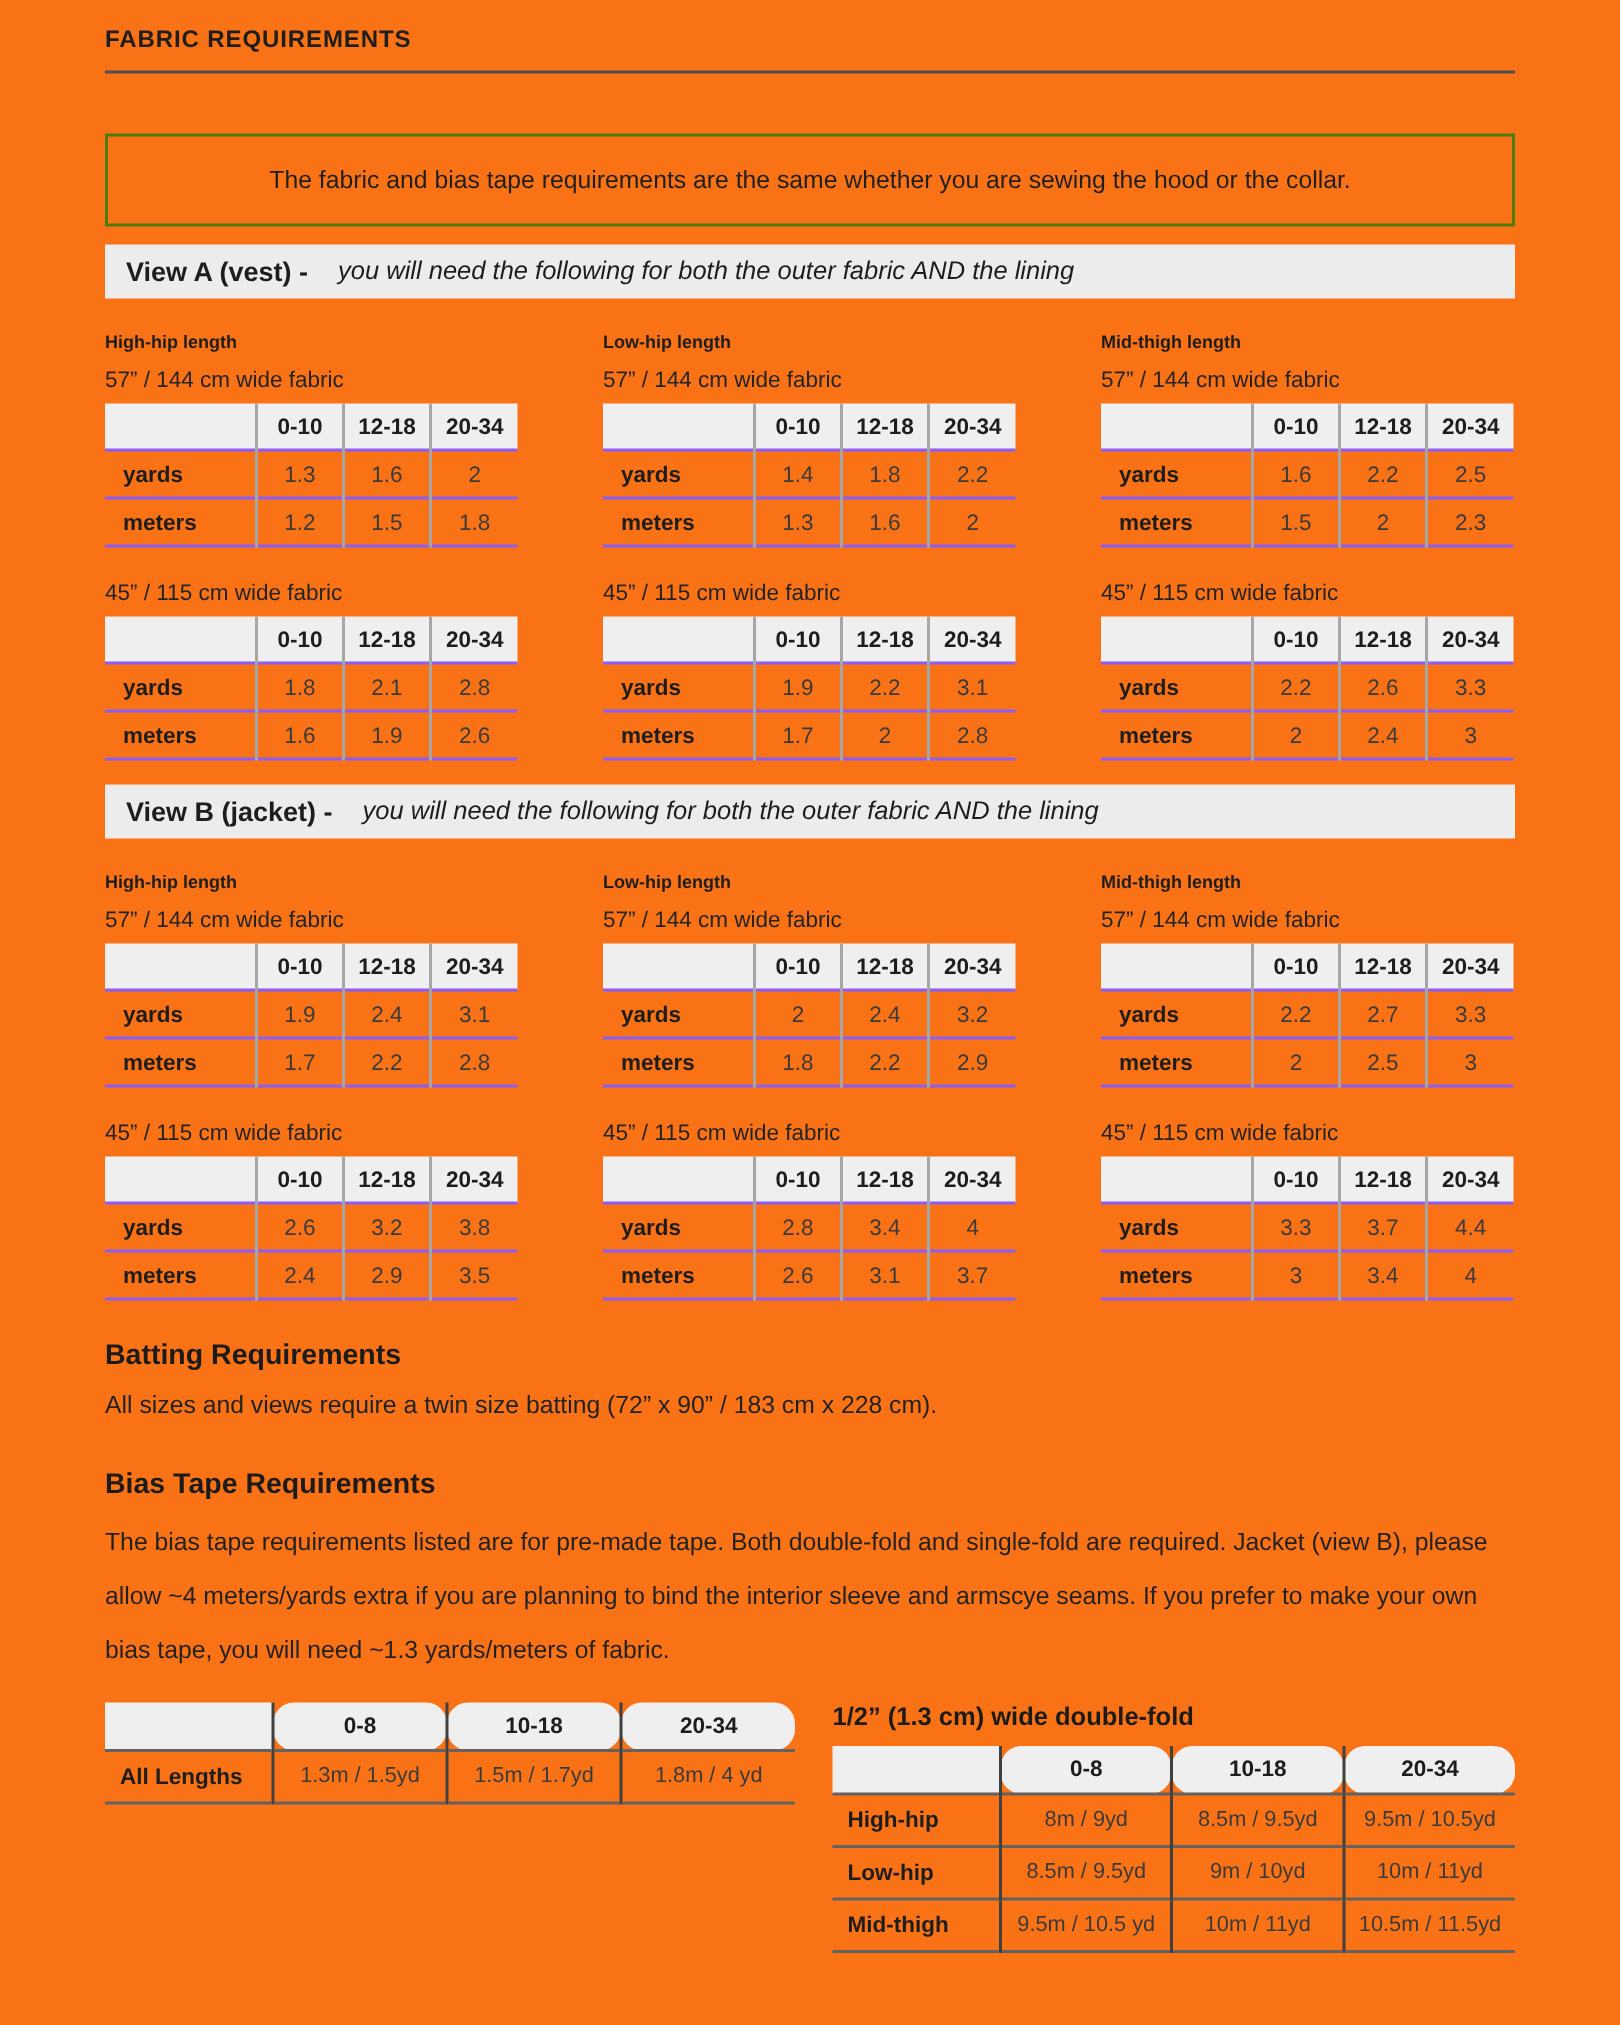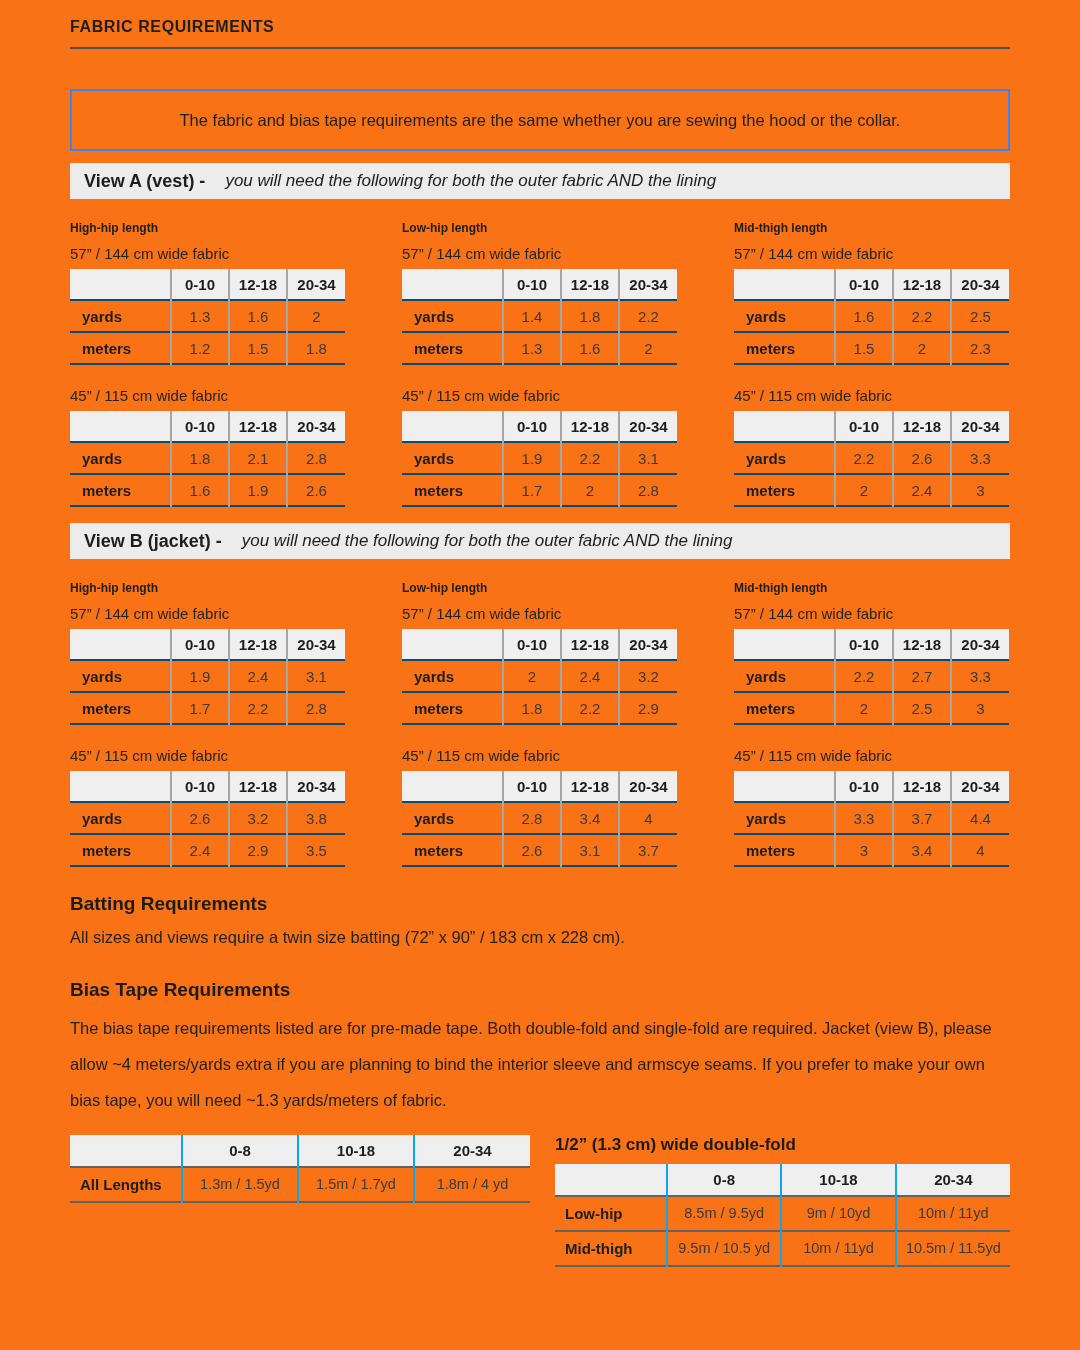--- a/index.html
+++ b/index.html
@@ -6,61 +6,61 @@
   .page {
     width:1080px; height:1350px; box-sizing:border-box;
     padding:18px 70px 0 70px; background:#f97316;
     font-family:"Liberation Sans", sans-serif; color:#222222;
     overflow:hidden;
   }
   .doc-title { font-size:16px; font-weight:bold; letter-spacing:.6px; margin:0 0 11px 0; color:#1e1e1e; }
   .title-rule { height:2px; background:#4f4f4f; }
 
   .notice {
-    margin-top:40px; height:58px; border:2px solid #3b82f6;
+    margin-top:40px; height:58px; border:2px solid #4d7c0f;
     display:flex; align-items:center; justify-content:center;
     font-size:16.5px; color:#1f1f1f;
   }
 
   .view-bar {
     margin-top:12px; background:#ececec; height:36px;
     display:flex; align-items:center; padding-left:14px;
   }
   .vtitle { font-size:18px; font-weight:bold; color:#1d1d1d; white-space:pre; }
   .vnote  { font-size:17px; font-style:italic; margin-left:20px; color:#1d1d1d; }
 
   .cols { display:grid; grid-template-columns:275px 275px 275px; column-gap:57px; margin-top:12px; }
   .len-h { font-size:12px; font-weight:bold; margin:10px 0 10px 0; color:#1d1d1d; }
   .cap   { font-size:15px; margin:0 0 7px 0; color:#242424; }
 
   table.ft { border-collapse:collapse; width:275px; table-layout:fixed; }
   table.ft col.c0 { width:101px; }
   table.ft th, table.ft td { height:30px; padding:0; font-size:15px; }
   table.ft thead th { background:#efefef; font-weight:bold; text-align:center; color:#1d1d1d; }
-  table.ft tr { border-bottom:2px solid #0c4a6e; }
+  table.ft tr { border-bottom:2px solid #8b5cf6; }
   table.ft th + th, table.ft td + td { border-left:2px solid #a6a6a6; }
   td.lab { font-weight:bold; text-align:left; padding-left:12px !important; color:#1d1d1d; }
   td.val { text-align:center; color:#3a3a3a; }
   .t45 { margin-top:22px; }
 
   .sec { }
   .sec-h { font-size:19px; font-weight:bold; margin:0; color:#1b1b1b; }
   .batting { margin-top:26px; }
   .batting p { font-size:16.5px; margin:13px 0 0 0; }
   .bias { margin-top:32px; }
   .bias p { font-size:16.5px; line-height:2.18; margin:10px 0 0 0; max-width:945px; }
 
   .bias-tables { display:grid; grid-template-columns:460px 455px; column-gap:25px; margin-top:16px; }
   .bt-h { font-size:17px; font-weight:bold; margin:0 0 9px 0; color:#1b1b1b; }
   table.bt { border-collapse:collapse; width:100%; table-layout:fixed; }
   table.bt col.c0 { width:112px; }
   table.bt th, table.bt td { height:31px; padding:0; font-size:15px; }
   table.bt thead th { background:#efefef; font-weight:bold; text-align:center; color:#1d1d1d; }
   table.bt tr { border-bottom:2px solid #626262; }
-  table.bt th + th, table.bt td + td { border-left:2px solid #0ea5e9; }
+  table.bt th + th, table.bt td + td { border-left:2px solid #404040;border-radius:14px; }
   table.bt td.lab { padding-left:10px !important; }
   table.bt td.val { font-size:14.5px; }
   table.bt tbody td { height:33px; }
 </style>
 </head>
 <body>
 
 <div class="page">
 
   <h1 class="doc-title">FABRIC REQUIREMENTS</h1>
@@ -533,20 +533,26 @@
         <thead>
             <tr>
           <th></th>
           <th>0-8</th>
           <th>10-18</th>
           <th>20-34</th>
         </tr>
           </thead>
         <tbody>
           <tr>
+            <td class="lab">High-hip</td>
+            <td class="val">8m / 9yd</td>
+            <td class="val">8.5m / 9.5yd</td>
+            <td class="val">9.5m / 10.5yd</td>
+          </tr>
+          <tr>
             <td class="lab">Low-hip</td>
             <td class="val">8.5m / 9.5yd</td>
             <td class="val">9m / 10yd</td>
             <td class="val">10m / 11yd</td>
           </tr>
           <tr>
             <td class="lab">Mid-thigh</td>
             <td class="val">9.5m / 10.5 yd</td>
             <td class="val">10m / 11yd</td>
             <td class="val">10.5m / 11.5yd</td>

